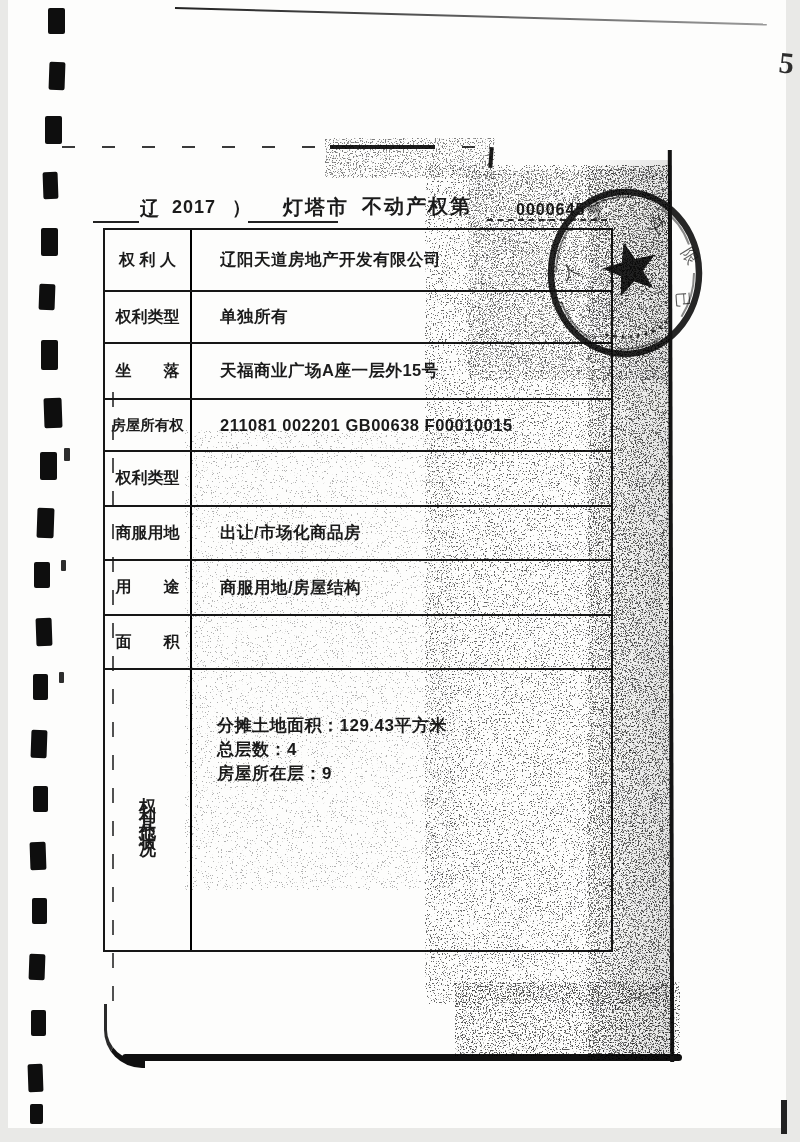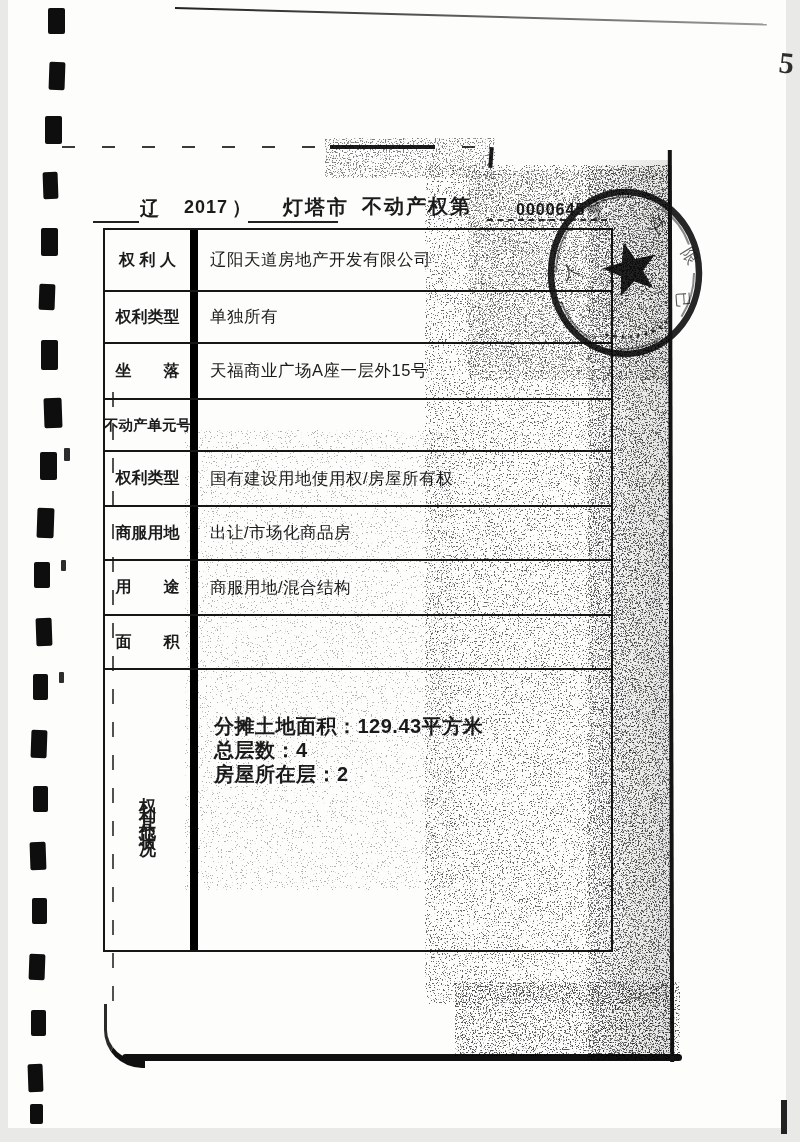--- a/index.html
+++ b/index.html
@@ -11,26 +11,26 @@
   .bind-small{position:absolute;background:#161616;border-radius:1px;opacity:.9;}
   .noise{position:absolute;pointer-events:none;}
   
   .hdr-text{position:absolute;font-weight:bold;white-space:nowrap;}
   .ul{position:absolute;border-bottom:2px solid #222;}
   .ul-dot{position:absolute;border-bottom:2px dashed #333;}
   
   #cert-table{position:absolute;left:103px;top:228px;width:506px;border:2px solid #161616;background:transparent;}
   .row{display:flex;border-bottom:2px solid #161616;}
   .row:last-child{border-bottom:none;}
-  .lbl{width:85px;flex:0 0 85px;border-right:8px solid #000000;display:flex;align-items:center;
+  .lbl{width:85px;flex:0 0 85px;border-right:2px solid #000000;display:flex;align-items:center;
        justify-content:center;font-size:16px;font-weight:bold;text-align:center;white-space:pre;}
-  .val{flex:1;display:flex;align-items:center;padding-left:12px;font-size:16.5px;font-weight:normal;
+  .val{flex:1;display:flex;align-items:center;padding-left:28px;font-size:16.5px;font-weight:bold;
        letter-spacing:.5px;white-space:nowrap;}
   .vert-lbl{writing-mode:vertical-rl;text-orientation:upright;letter-spacing:9px;font-size:17px;font-weight:bold;}
-  .multi{display:block;padding:44px 0 0 16px;font-size:20px;font-weight:bold;line-height:24px;}
+  .multi{display:block;padding:44px 0 0 25px;font-size:17px;font-weight:bold;line-height:24px;}
   .fold-line{position:absolute;left:669px;top:150px;width:4px;height:912px;background:#141414;transform:rotate(-.15deg);}
   .dash-h{position:absolute;height:2px;background:repeating-linear-gradient(to right,#3a3a3a 0 13px,transparent 13px 40px);}
   .dash-v{position:absolute;width:2px;background:repeating-linear-gradient(to bottom,#333 0 15px,transparent 15px 33px);opacity:.85;}
   .corner-curve{position:absolute;left:104px;top:1004px;width:38px;height:57px;border-left:3px solid #2a2a2a;
        border-bottom:7px solid #101010;border-bottom-left-radius:38px;}
   .bottom-thick{position:absolute;left:122px;top:1054px;width:560px;height:7px;background:#101010;border-radius:4px;}
   .shade{position:absolute;left:585px;top:160px;width:85px;height:900px;
        background:linear-gradient(to right,rgba(0,0,0,0),rgba(0,0,0,0.10));}
   .diag-top{position:absolute;left:175px;top:7px;width:592px;height:2px;transform:rotate(1.6deg);
        transform-origin:left center;background:linear-gradient(to right,#222,#999);}
@@ -81,21 +81,21 @@
   <div class="dash-v" style="left:112px;top:392px;height:618px"></div>
   <div class="corner-curve"></div>
   <div class="bottom-thick"></div>
   <div class="fold-line"></div>
   <div class="shade"></div>
 
   <div id="corner-num">5</div>
 
   <div class="ul" style="left:93px;top:221px;width:46px"></div>
   <div class="hdr-text" style="left:140px;top:196px;font-size:19px">辽</div>
-  <div class="hdr-text" style="left:184px;top:197px;font-size:18px;letter-spacing:1px">2017</div>
+  <div class="hdr-text" style="left:172px;top:197px;font-size:18px;letter-spacing:1px">2017</div>
   <div class="hdr-text" style="left:232px;top:195px;font-size:19px">）</div>
   <div class="ul" style="left:248px;top:221px;width:90px"></div>
   <div class="hdr-text" style="left:283px;top:194px;font-size:20px;letter-spacing:2px">灯塔市</div>
   <div class="hdr-text" style="left:362px;top:193px;font-size:20px;letter-spacing:2px">不动产权第</div>
   <div class="ul-dot" style="left:487px;top:219px;width:120px"></div>
   <div class="hdr-text" style="left:516px;top:201px;font-size:16px;letter-spacing:1px">0000645</div>
   <div class="hdr-text serial-suffix" style="left:585px;top:198px;font-size:18px">号</div>
 
   <div id="cert-table">
     <div class="row" style="height:60px">
@@ -104,45 +104,45 @@
     </div>
     <div class="row" style="height:50px">
       <div class="lbl">权利类型</div>
       <div class="val">单独所有</div>
     </div>
     <div class="row" style="height:54px">
       <div class="lbl">坐　　落</div>
       <div class="val">天福商业广场A座一层外15号</div>
     </div>
     <div class="row" style="height:50px">
-      <div class="lbl" style="font-size:14.5px">不动产单元号</div>
+      <div class="lbl" style="font-size:14.5px">房屋所有权</div>
+      <div class="val">211081 002201 GB00638 F00010015</div>
     </div>
     <div class="row" style="height:53px">
       <div class="lbl">权利类型</div>
-      <div class="val">国有建设用地使用权/房屋所有权</div>
     </div>
     <div class="row" style="height:52px">
       <div class="lbl">商服用地</div>
       <div class="val">出让/市场化商品房</div>
     </div>
     <div class="row" style="height:53px">
       <div class="lbl">用　　途</div>
-      <div class="val">商服用地/混合结构</div>
+      <div class="val">商服用地/房屋结构</div>
     </div>
     <div class="row" style="height:52px">
       <div class="lbl">面　　积</div>
     </div>
     <div class="row" style="height:280px">
       <div class="lbl">
         <span class="vert-lbl">权利其他状况</span>
       </div>
       <div class="val multi" style="align-items:flex-start">
         <div>分摊土地面积：129.43平方米</div>
         <div>总层数：4</div>
-        <div>房屋所在层：2</div>
+        <div>房屋所在层：9</div>
       </div>
     </div>
   </div>
 
   <svg id="stamp" width="162" height="176" viewBox="0 0 162 176">
     <ellipse cx="80" cy="85" rx="74" ry="81" fill="none" stroke="#141414" stroke-width="6.5" opacity="0.92"></ellipse>
     <ellipse cx="80" cy="85" rx="69" ry="76" fill="none" stroke="#141414" stroke-width="2" stroke-dasharray="46 30" opacity="0.5"></ellipse>
     <polygon transform="translate(86,82) scale(0.95)" points="-7.8,-29 4.5,-11.7 25.2,-16.3 12.5,0.7 23.3,18.9 3.2,12.1 -10.8,28 -10.5,6.8 -30,-1.6 -9.7,-7.9" fill="#151515" opacity="0.95"></polygon>
     <text x="102" y="38" font-size="17" fill="#111" opacity="0.75" transform="rotate(24 102 38)">交</text>
     <text x="136" y="64" font-size="16" fill="#111" opacity="0.7" transform="rotate(58 136 64)">限</text>

